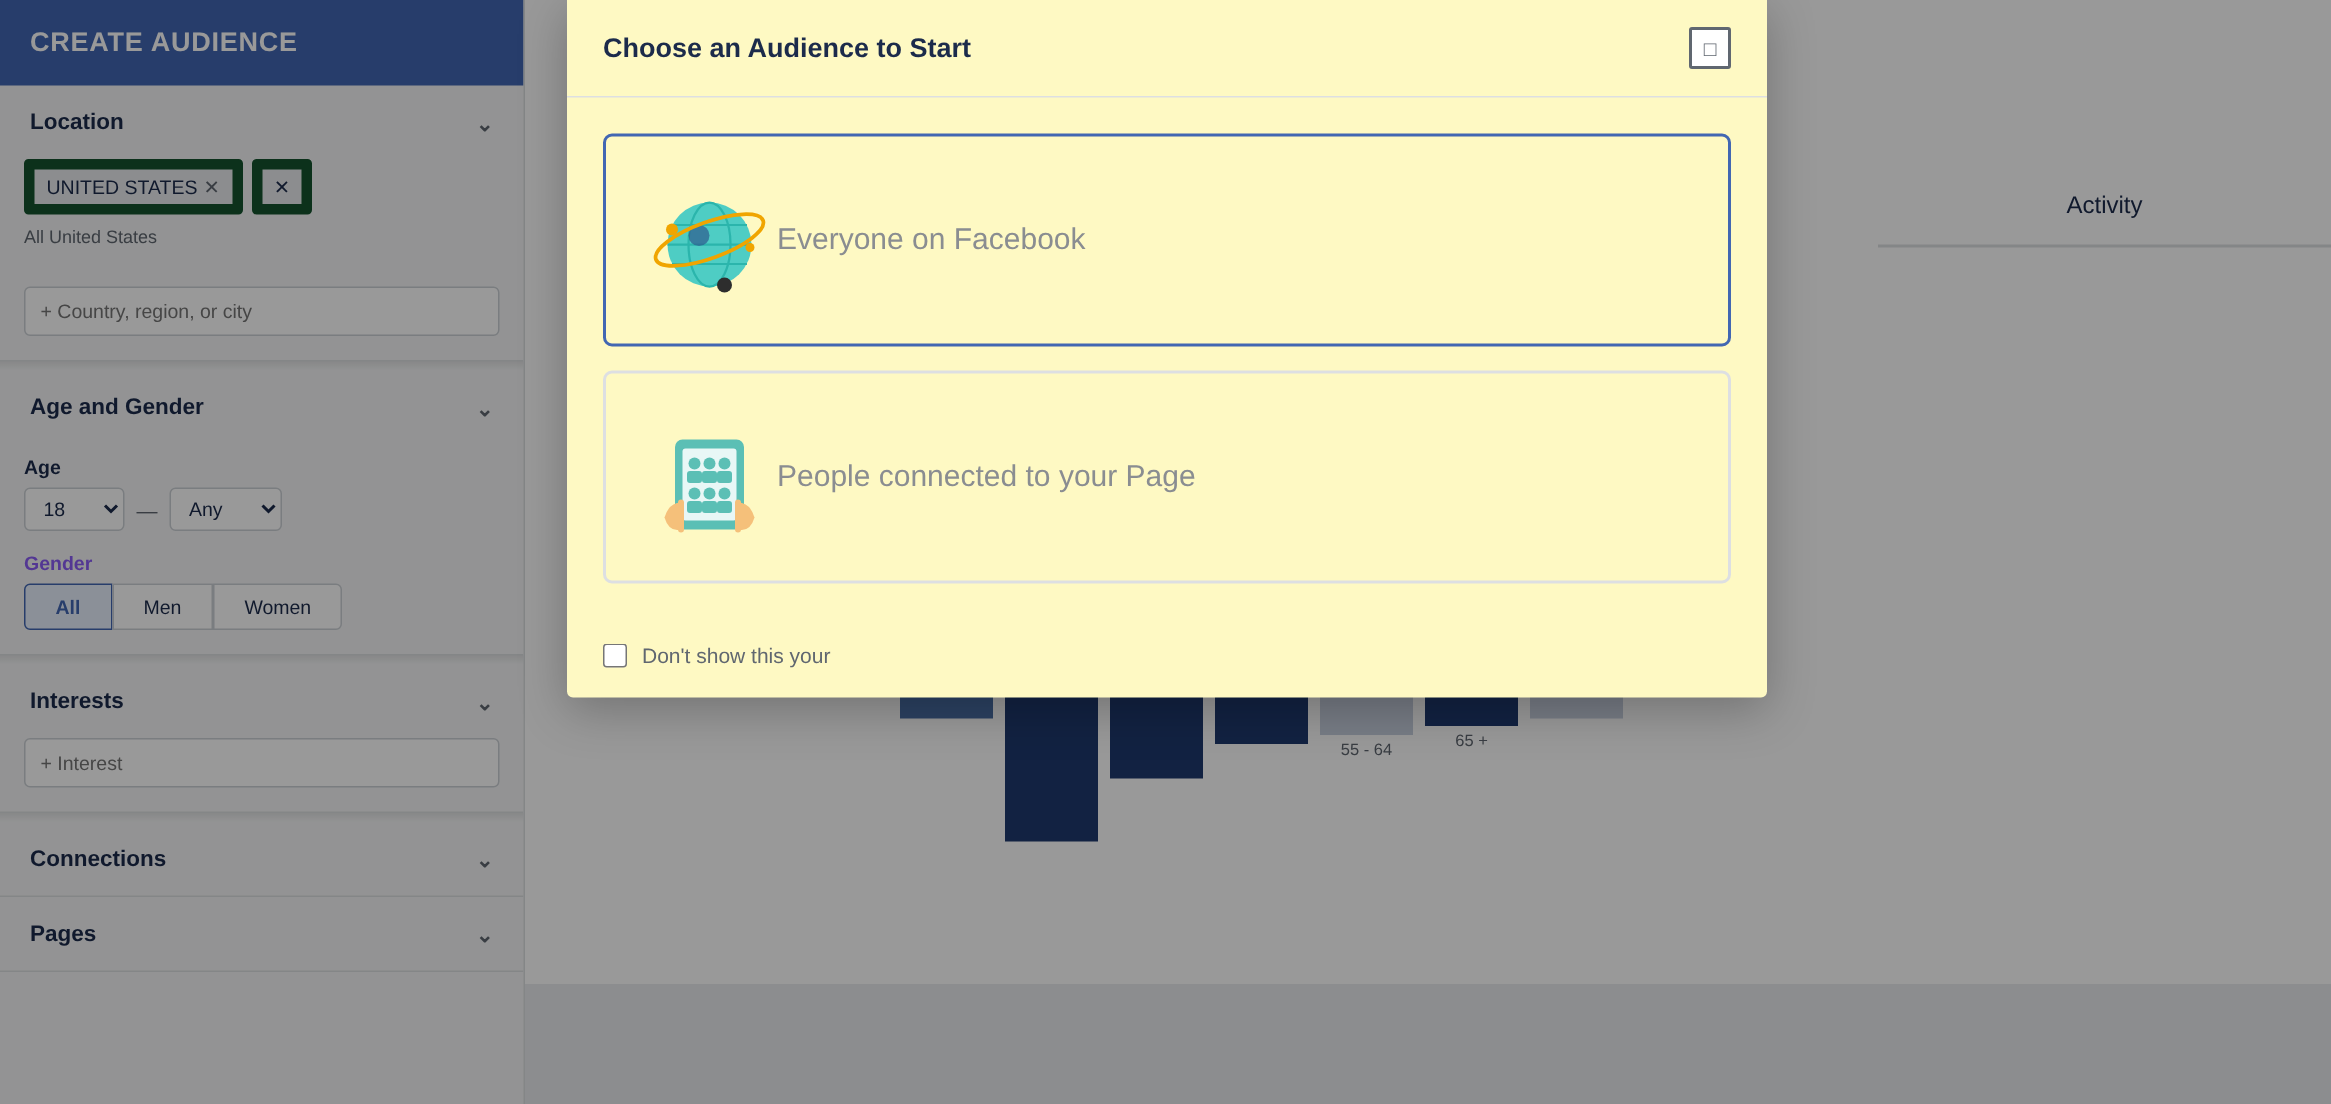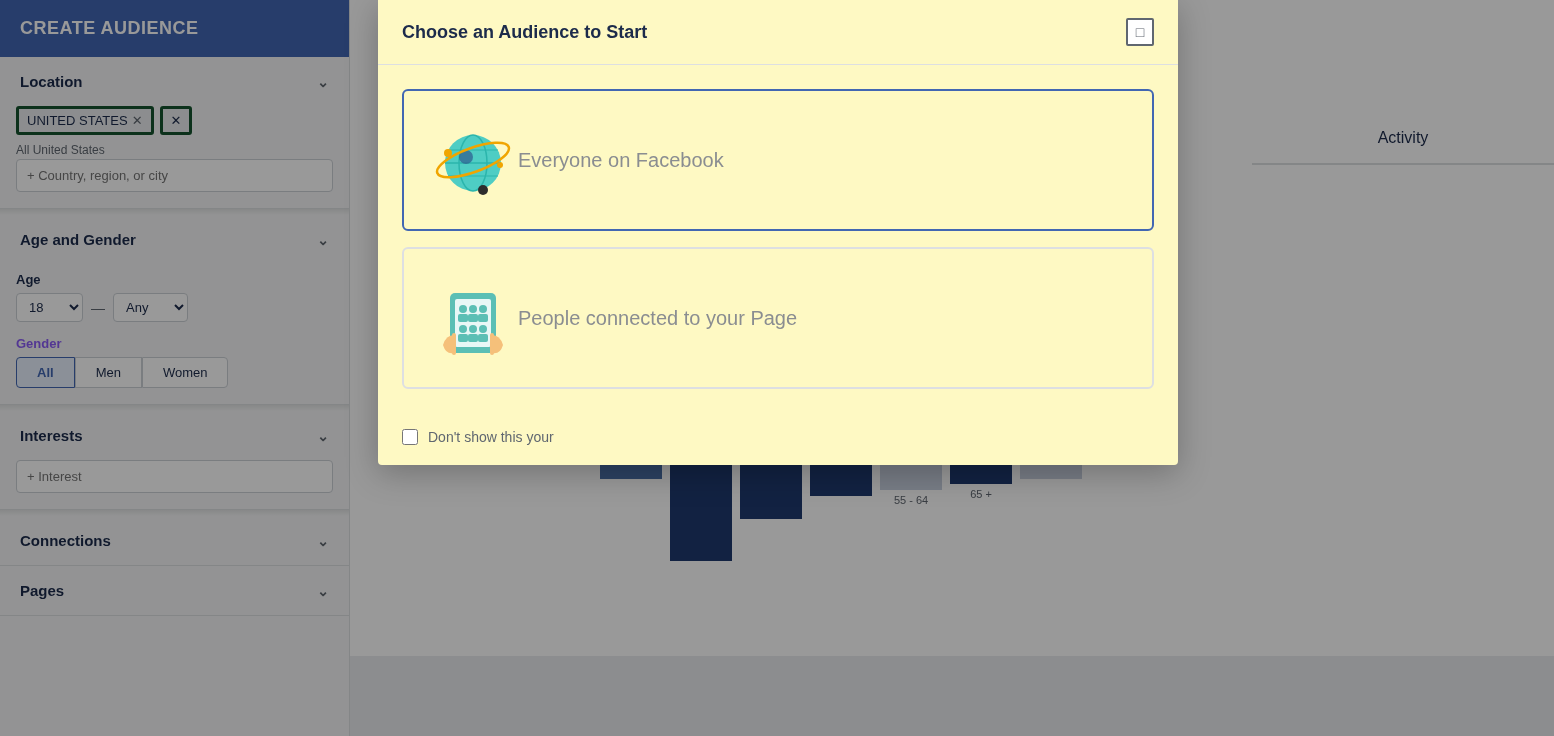--- a/index.html
+++ b/index.html
@@ -45,34 +45,34 @@
       padding: 0 16px 16px;
     }
     .location-tags {
       display: flex;
       flex-wrap: wrap;
       gap: 6px;
       margin-bottom: 8px;
     }
     .location-tag {
       background: #e9ebee;
-      border: 3px solid #14532d;
+      border: 7px solid #14532d;
       border-radius: 3px;
       padding: 4px 8px;
       font-size: 13px;
       color: #1c2b4b;
       display: flex;
       align-items: center;
       gap: 4px;
     }
     .location-tag .x { color: #606770; cursor: pointer; }
     .location-sublabel {
       font-size: 12px;
       color: #606770;
-      margin-bottom: 2px;
+      margin-bottom: 26px;
     }
     .location-input {
       width: 100%;
       border: 1px solid #ccd0d5;
       border-radius: 4px;
       padding: 8px 10px;
       font-size: 13px;
       color: #1c2b4b;
       background: white;
     }

